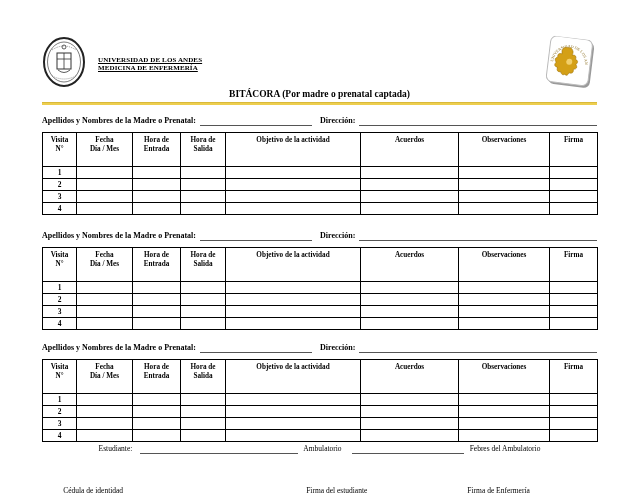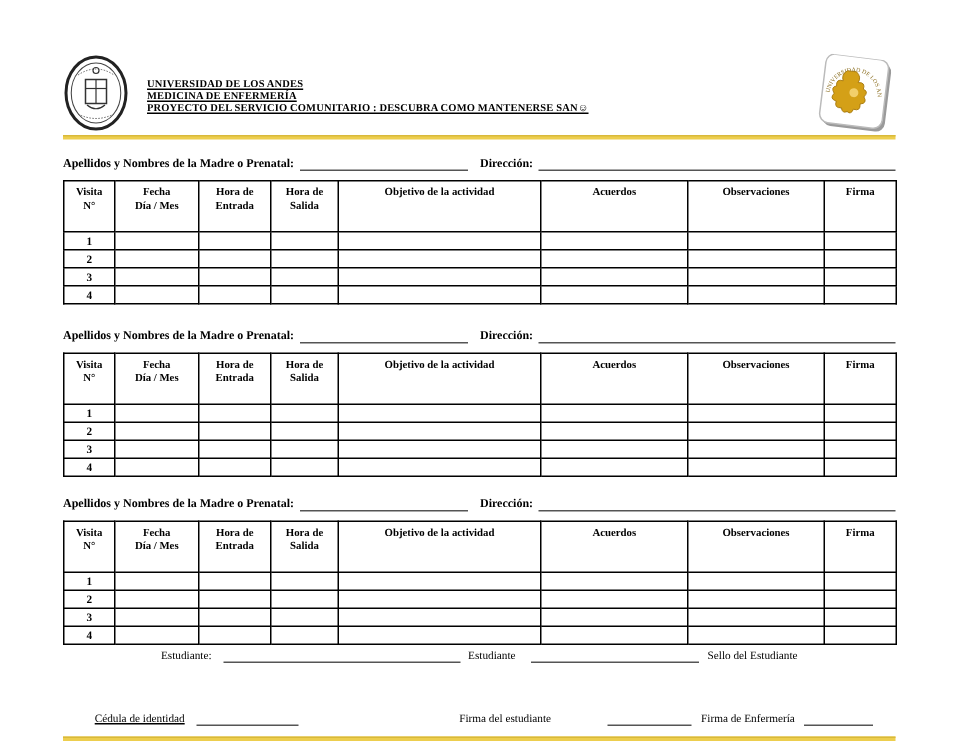--- a/index.html
+++ b/index.html
@@ -73,41 +73,41 @@
       <line x1="22" y1="17" x2="22" y2="33" stroke="#333" stroke-width="0.8"></line>
       <path d="M16 34 Q22 39 28 34" fill="none" stroke="#333" stroke-width="0.8"></path>
       <circle cx="22" cy="11" r="2" fill="none" stroke="#333" stroke-width="0.8"></circle>
       <path d="M10 14 Q22 6 34 14" fill="none" stroke="#555" stroke-width="0.6" stroke-dasharray="1,1"></path>
       <path d="M10 40 Q22 46 34 40" fill="none" stroke="#555" stroke-width="0.6" stroke-dasharray="1,1"></path>
     </svg>
 
     <div class="inst-lines">
       <div>UNIVERSIDAD DE LOS ANDES</div>
       <div>MEDICINA DE ENFERMERÍA</div>
-      <div>PROYECTO DEL SERVICIO COMUNITARIO : DESCUBRA COMO MANTENERSE SAN☺</div>
     </div>
 
     <svg class="seal-right" viewBox="0 0 48 52">
       <rect x="3" y="2" width="42" height="46" rx="6" fill="#9a9a9a"></rect>
       <rect x="1" y="0" width="42" height="46" rx="6" fill="#ffffff" stroke="#bbbbbb" stroke-width="1"></rect>
       <defs>
         <path id="arcTop" d="M6 26 A16 16 0 0 1 38 26"></path>
         <path id="arcBottom" d="M10 30 A13 13 0 0 0 34 30"></path>
       </defs>
       <text font-size="4" fill="#8a6d1e" font-family="Liberation Serif, serif">
         <textPath href="#arcTop">UNIVERSIDAD DE LOS ANDES</textPath>
       </text>
       <text font-size="3.6" fill="#8a6d1e" font-family="Liberation Serif, serif">
         <textPath href="#arcBottom">MERIDA</textPath>
       </text>
       <path d="M22 10 q4 3 2 7 q5 -1 4 4 q4 1 1 5 q3 4 -2 5 q1 5 -4 4 q-1 4 -4 2 q-3 2 -4 -2 q-5 1 -4 -4 q-5 -1 -2 -5 q-3 -4 1 -5 q-1 -5 4 -4 q-2 -4 2 -7 z" fill="#D4A017" stroke="#a87b10" stroke-width="0.6"></path>
       <circle cx="22" cy="24" r="3" fill="#f2cf6b"></circle>
     </svg>
   </div>
 
+  <div class="doc-title">BITÁCORA (Por madre o prenatal captada)</div>
   <div class="gold-rule top"></div>
 
   <div class="sec-label first">
     <span>Apellidos y Nombres de la Madre o Prenatal:</span>
     <span class="blank name-blank"></span>
     <span class="addr-label">Dirección:</span>
     <span class="blank addr-blank"></span>
   </div>
   <table class="visit-table">
     <colgroup>
@@ -318,23 +318,23 @@
           <td></td>
           <td></td>
           <td></td>
         </tr>
     </tbody>
   </table>
 
   <div class="sign-line l1">
     <span>Estudiante:</span>
     <span class="sb b-student"></span>
-    <span class="lbl-ambul">Estudiante</span>
+    <span class="lbl-ambul">Ambulatorio</span>
     <span class="sb b-ambul"></span>
-    <span class="lbl-sello">Sello del Estudiante</span>
+    <span class="lbl-sello">Febres del Ambulatorio</span>
   </div>
   <div class="sign-line l2">
     <span class="lbl-cedula">Cédula de identidad</span>
     <span class="sb b-cedula"></span>
     <span class="lbl-firma-est">Firma del estudiante</span>
     <span class="sb b-firma-est"></span>
     <span class="lbl-firma-enf">Firma de Enfermería</span>
     <span class="sb b-firma-enf"></span>
   </div>
 

